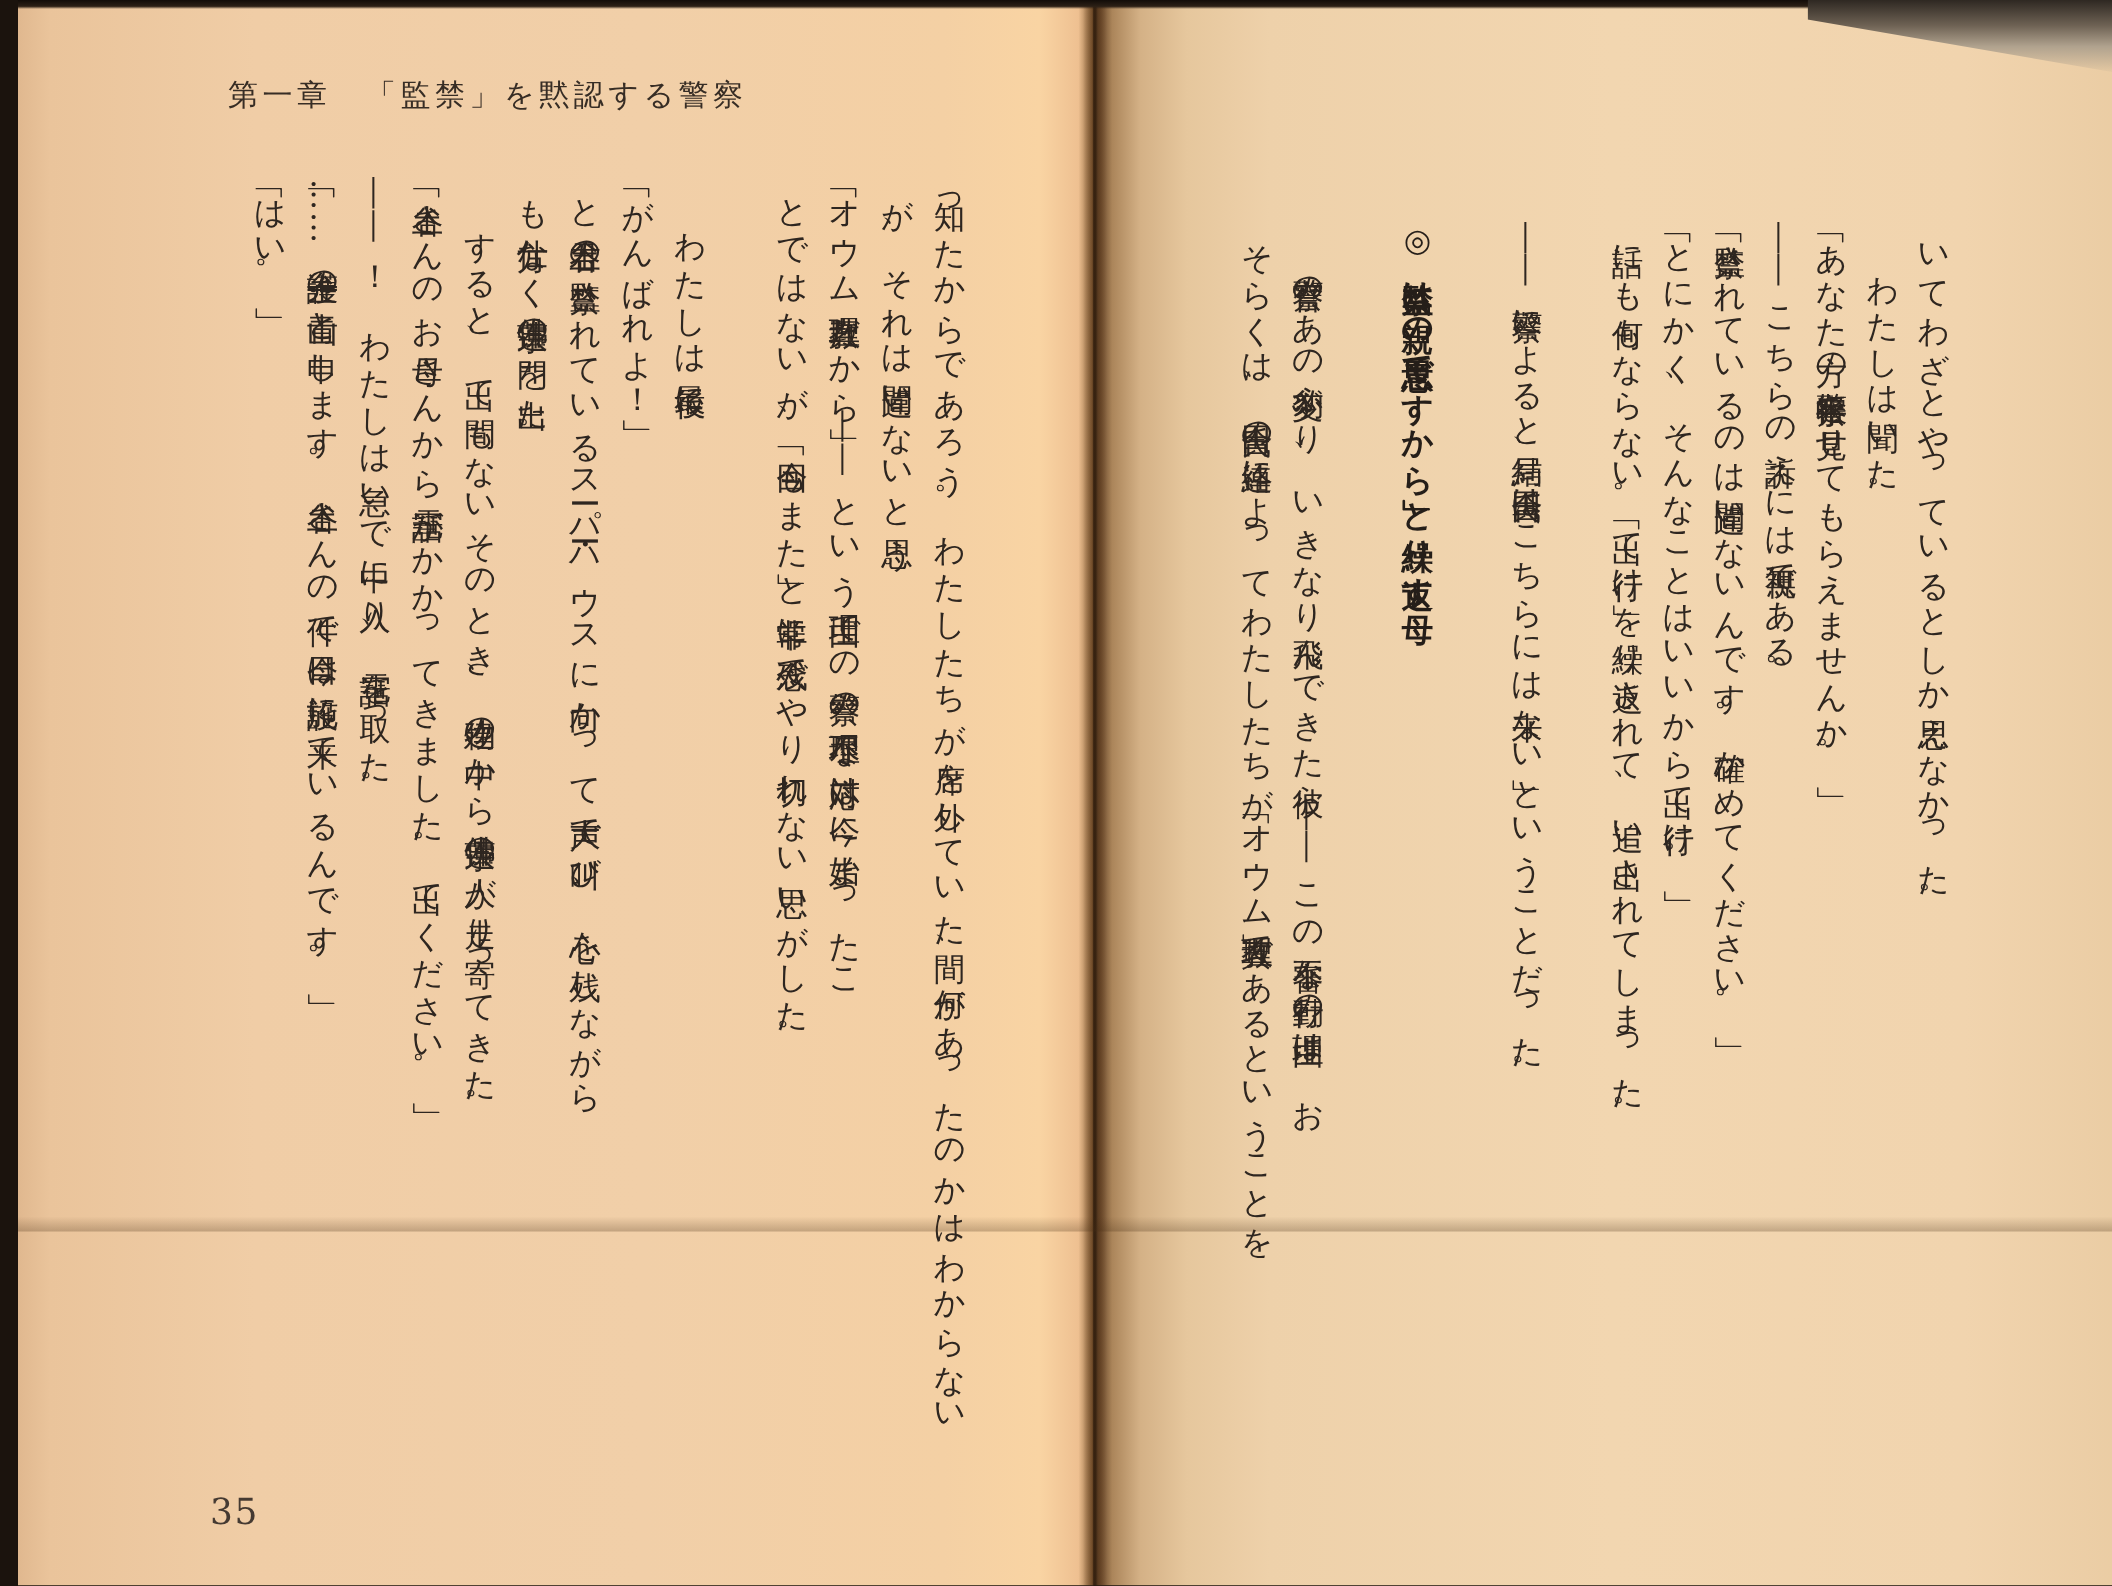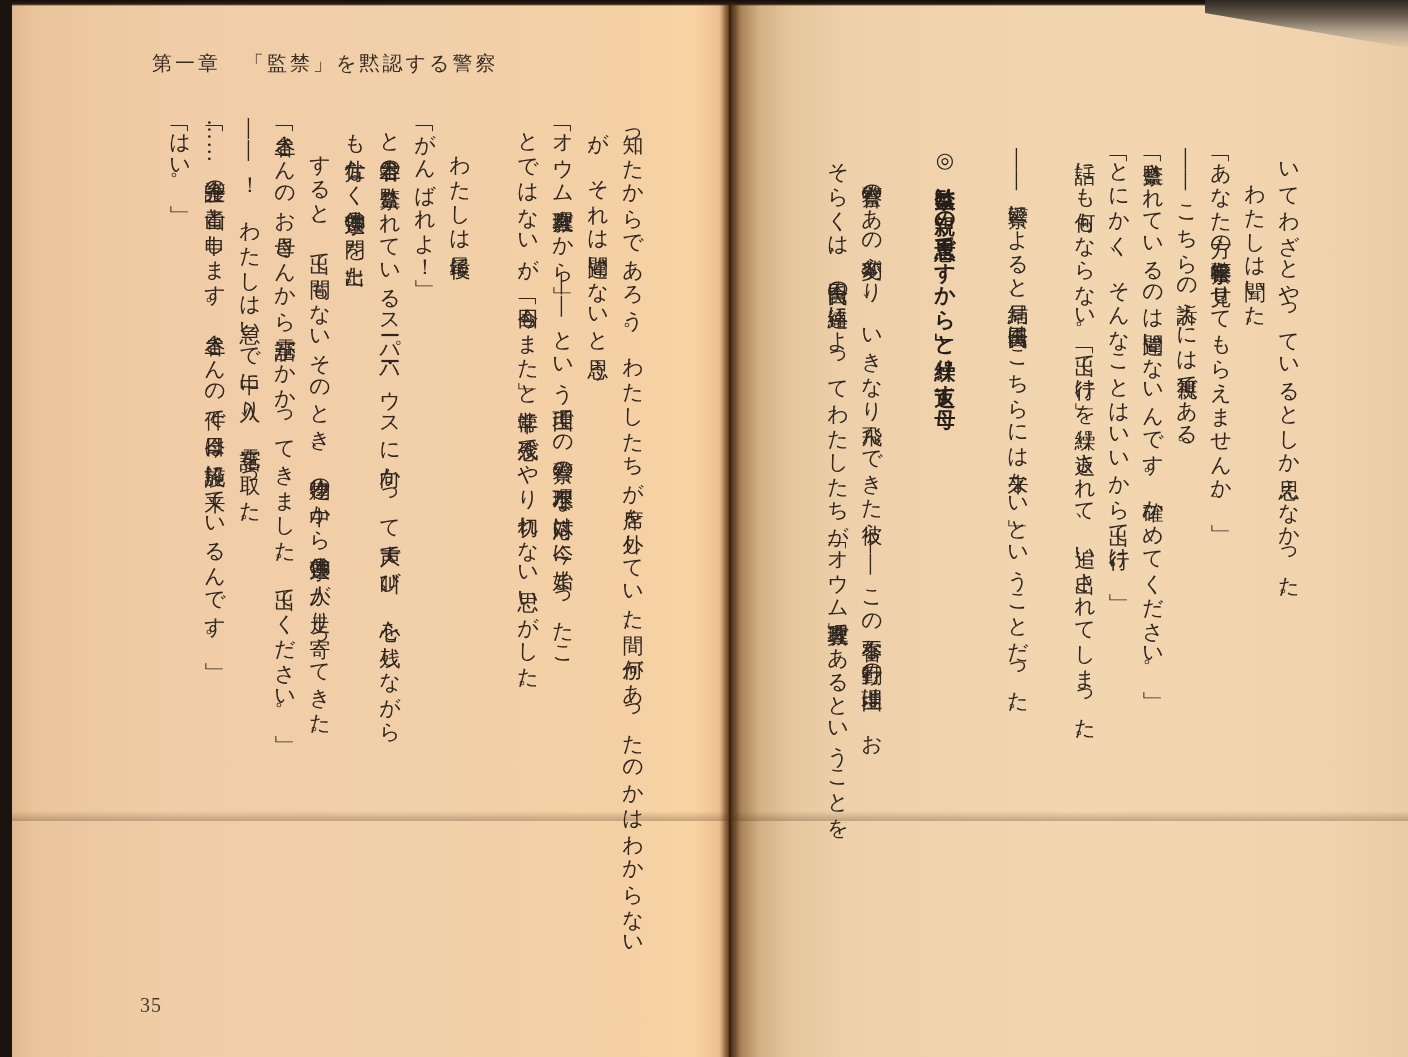--- a/index.html
+++ b/index.html
@@ -65,21 +65,21 @@
   .vtext .line.heading{
     font-family:"DejaVu Sans","Liberation Sans",sans-serif;
     font-weight:700;line-height:46px;font-size:21px;color:#251e19;
   }
 
   
   .running-head{
     position:absolute;left:140px;top:50px;
     font-size:20px;letter-spacing:3px;color:#372d25;
   }
-  .page-number{position:absolute;font-size:20px;color:#453a32;letter-spacing:1px;font-family:Liberation Serif, serif;}
+  .page-number{position:absolute;font-size:24px;color:#453a32;letter-spacing:1px;}
   .pn-left{left:128px;top:994px;}
 </style>
 </head>
 <body>
 
 <div class="spread">
 
   <div class="page page-left">
     <div class="running-head">第一章　「監禁」を黙認する警察</div>
 

